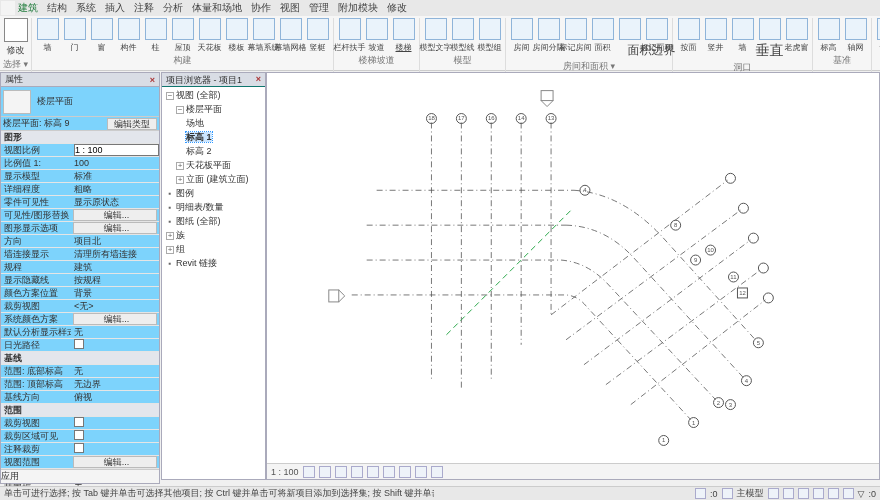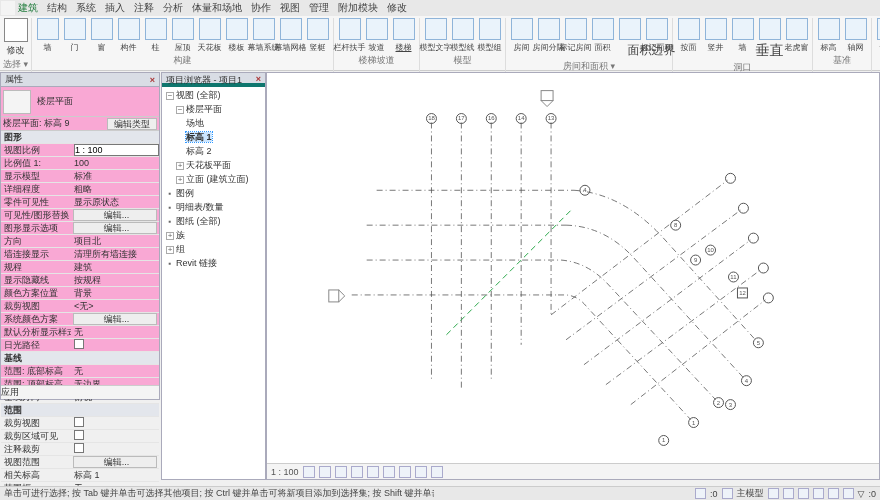--- a/index.html
+++ b/index.html
@@ -10,38 +10,38 @@
   
   .ribbon { height: 55px; background: #f6f6f6; border-bottom: 1px solid #ccc; display: flex; align-items: flex-start; padding: 2px 0 0 0; position: relative; }
   .rbtn { display: flex; flex-direction: column; align-items: center; width: 27px; font-size: 9px; color: #444; cursor: pointer; }
   .rbtn .ico { width: 22px; height: 22px; border: 1px solid #8fb4d9; background: #eaf3fb; margin-bottom: 2px; }
   .rgroup { display: flex; flex-direction: column; align-items: center; height: 54px; justify-content: flex-start; padding: 0 2px; border-right: 1px solid #ddd; }
   .rgroup .row { display: flex; }
   .rgroup .glabel { font-size: 9px; color: #777; margin-top: 1px; }
   .first { width: 33px; }
   .first .ico { width: 24px; height: 24px; border: 1px solid #888; background: #fff; }
   
-  .props { position: absolute; left: 0; top: 72px; width: 160px; height: 328px; background: #f9a8d4; border: 1px solid #aab; font-size: 9px; }
+  .props { position: absolute; left: 0; top: 72px; width: 160px; height: 412px; background: #7dd3fc; border: 1px solid #aab; font-size: 9px; }
   .props .title { height: 14px; background: #d9dde5; border-bottom: 1px solid #aab; padding: 1px 4px; display: flex; justify-content: space-between; align-items: center; }
   .props .typebox { height: 30px; display: flex; align-items: center; padding: 2px; border-bottom: 1px solid #ccc; }
   .props .typebox .sw { width: 28px; height: 24px; border: 1px solid #bbb; background: #f4f4f4; margin-right: 6px; }
   .props .rowline { display: flex; align-items: center; height: 13px; border-bottom: 1px solid #e5e5e5; }
   .props .rowline .k { width: 70px; padding-left: 3px; white-space: nowrap; overflow: hidden; }
   .props .rowline .v { flex: 1; padding-left: 3px; }
   .props .rowline .v input { width: 100%; height: 12px; font-size: 9px; border: 1px solid #777; }
   .props .rowline .v.btn { background: #eee; border: 1px solid #bbb; text-align: center; height: 12px; line-height: 11px; margin: 0 2px; }
   .props .rowline.grp { background: #e3e6ec; font-weight: bold; }
   .props .bottombar { position: absolute; bottom: 0; left: 0; right: 0; height: 14px; border-top: 1px solid #ccc; display: flex; justify-content: flex-start; align-items: center; padding-right: 6px; background: #f4f4f4; }
   .props .link { color: #0055cc; text-decoration: underline; position: absolute; bottom: 1px; left: 2px; font-size: 9px; }
   .combo { display: flex; align-items: center; height: 14px; padding: 1px 2px; border-bottom: 1px solid #ccc; justify-content: space-between; }
   .combo .btn2 { flex-shrink: 0; width: 50px; text-align: center; border: 1px solid #bbb; background: #eee; height: 12px; line-height: 11px; }
   .checkbox { width: 10px; height: 10px; border: 1px solid #777; display: inline-block; background: #fff; position: relative; }
   
   .browser { position: absolute; left: 161px; top: 72px; width: 105px; height: 408px; background: #fff; border: 1px solid #aab; font-size: 9px; }
-  .browser .title { height: 14px; background: #d9dde5; border-bottom: 4px solid #0f766e; padding: 1px 4px; display: flex; justify-content: space-between; }
+  .browser .title { height: 14px; background: #d9dde5; border-bottom: 1px solid #0f766e; padding: 1px 4px; display: flex; justify-content: space-between; }
   .browser .tree { padding: 2px 0; }
   .browser .ti { padding: 0 0 1px 4px; white-space: nowrap; cursor: default; }
   .browser .ti .tw { display: inline-block; width: 8px; text-align: center; color: #666; border: 1px solid #aaa; height: 8px; line-height: 6px; font-size: 8px; margin-right: 2px; }
   .browser .ti.sel span.lbl { background: #cce6ff; outline: 1px dotted #3399ff; }
   .ind1 { padding-left: 14px !important; }
   .ind2 { padding-left: 24px !important; }
   
   .canvas { position: absolute; left: 266px; top: 72px; right: 0; bottom: 20px; background: #fff; border: 1px solid #aab; }
   .canvas svg { width: 100%; height: 100%; }
   .viewbar { position: absolute; left: 0; bottom: 0; right: 0; height: 16px; background: #f4f4f4; border-top: 1px solid #ccc; display: flex; align-items: center; font-size: 9px; color: #555; padding: 0 4px; gap: 4px; }

